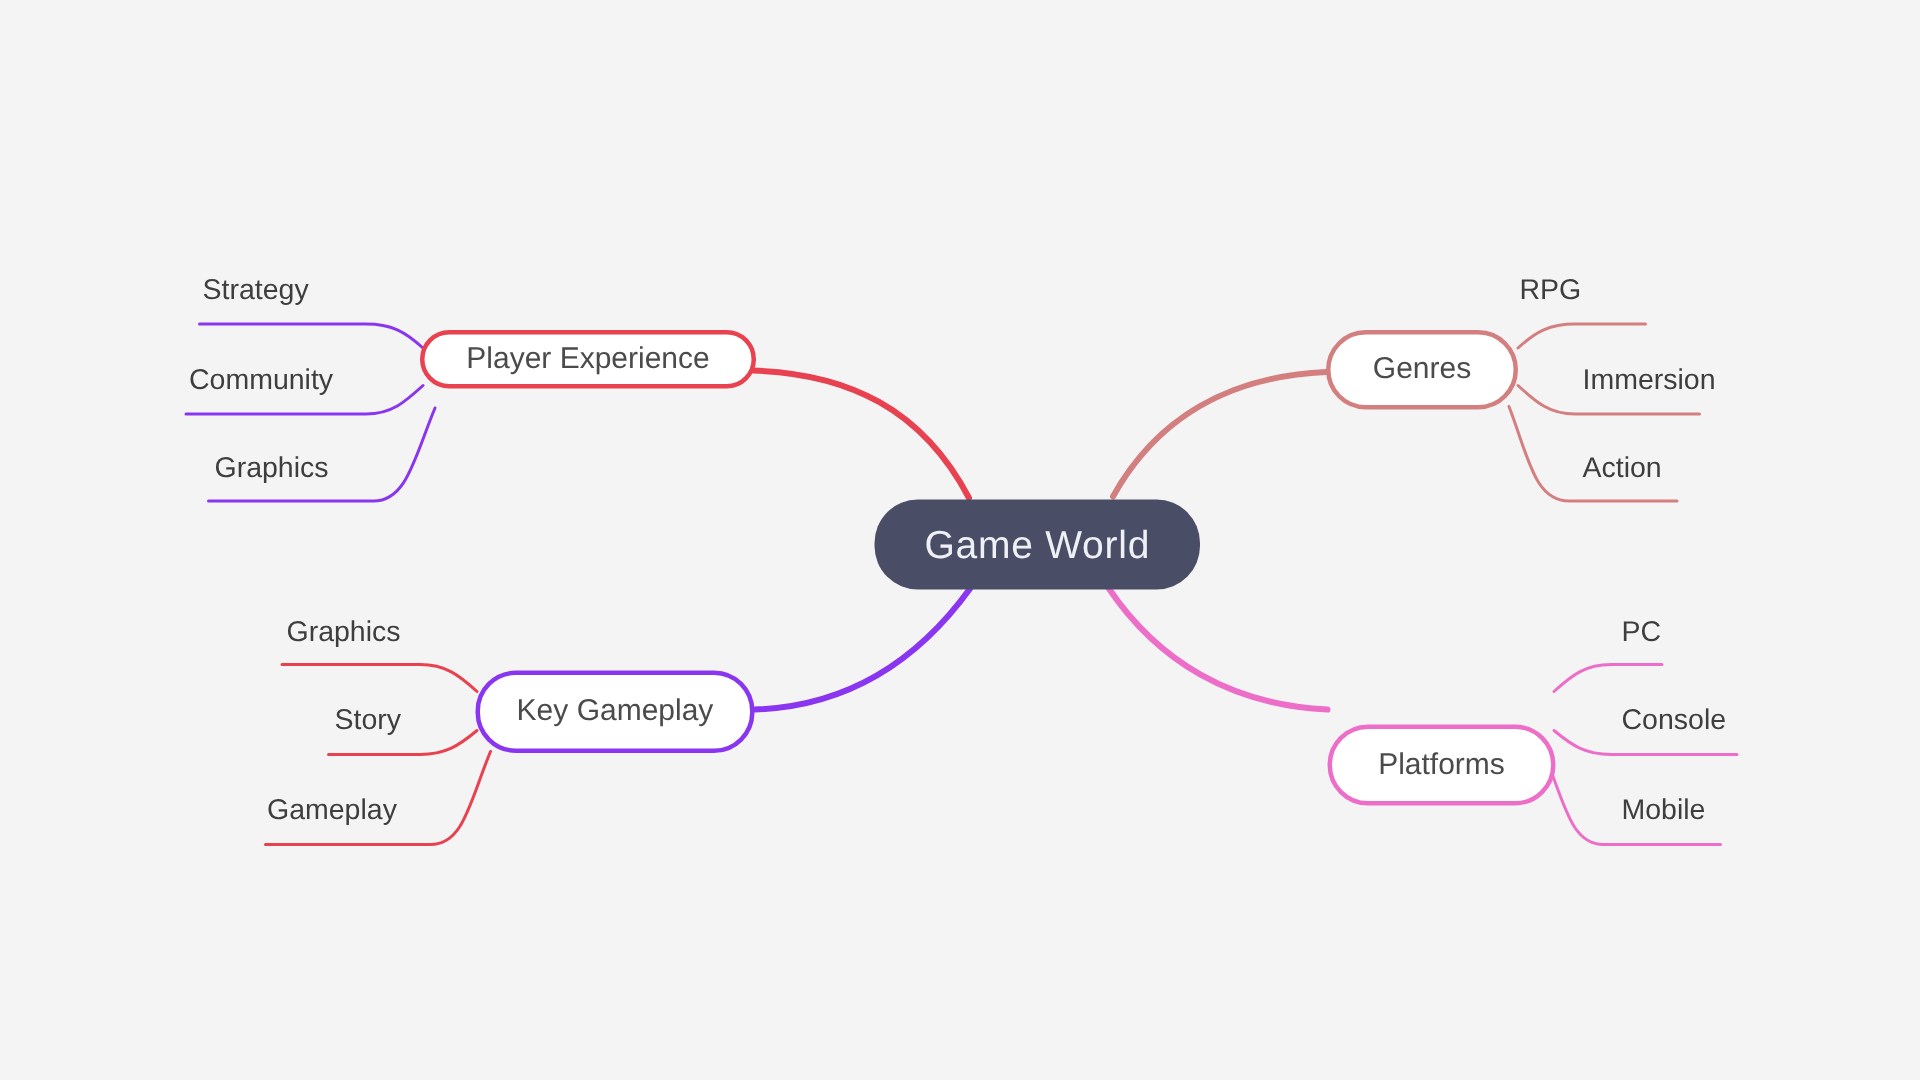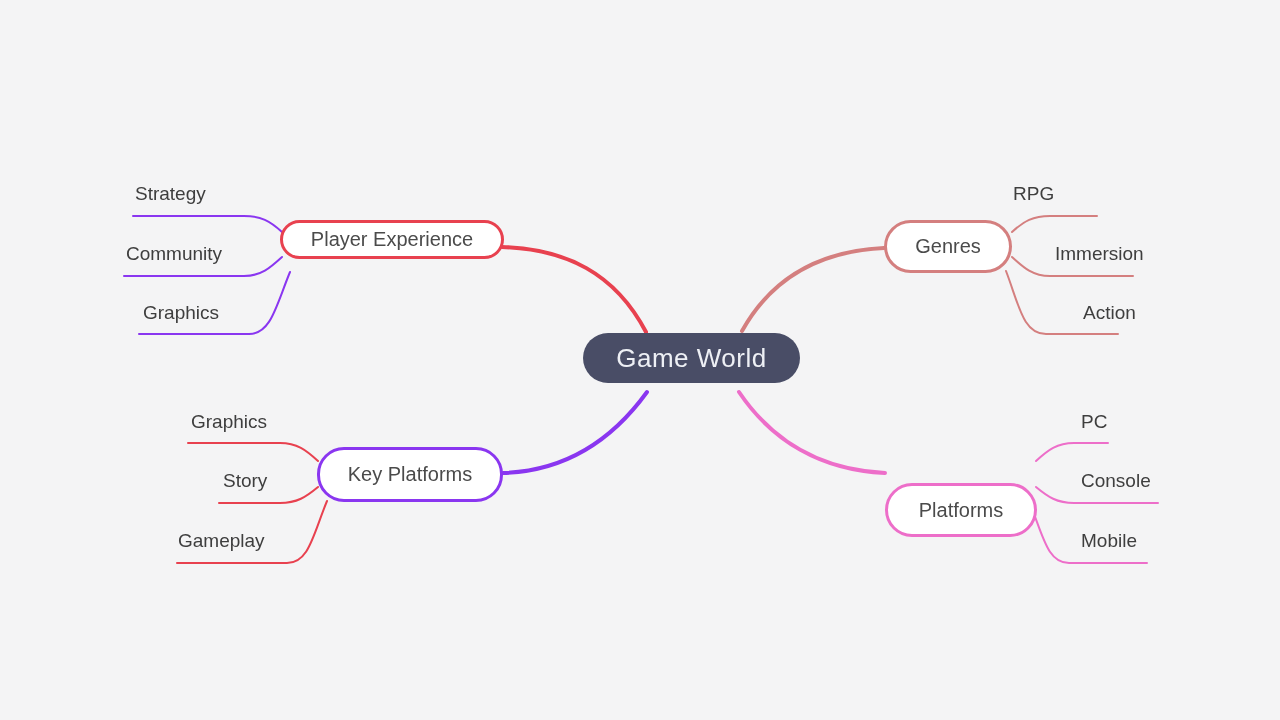--- a/index.html
+++ b/index.html
@@ -71,47 +71,47 @@
 
     <path class="sub" d="M 318 461 C 306 450 297 443 280 443 L 188 443" style="stroke: rgb(232, 65, 79);"></path>
     <path class="sub" d="M 318 487 C 306 497 297 503 280 503 L 219 503" style="stroke: rgb(232, 65, 79);"></path>
     <path class="sub" d="M 327 501 C 313 535 309 563 287 563 L 177 563" style="stroke: rgb(232, 65, 79);"></path>
 
     <path class="sub" d="M 1036 461 C 1048 450 1057 443 1074 443 L 1108 443" style="stroke: rgb(237, 110, 201);"></path>
     <path class="sub" d="M 1036 487 C 1048 497 1057 503 1074 503 L 1158 503" style="stroke: rgb(237, 110, 201);"></path>
     <path class="sub" d="M 1029 501 C 1043 535 1047 563 1069 563 L 1147 563" style="stroke: rgb(237, 110, 201);"></path>
   </svg>
 
-  <div class="node root" style="left: 583px; top: 333px; width: 217px; height: 50px; background: rgb(73, 77, 102);">
+  <div class="node root" style="left: 583px; top: 333px; width: 217px; height: 60px; background: rgb(73, 77, 102);">
     <span>Game World</span>
   </div>
 
   <div class="node branch" style="left: 280px; top: 220px; width: 224px; height: 39px; border-color: rgb(232, 65, 79);">
     <span>Player Experience</span>
   </div>
 
   <div class="node branch" style="left: 884px; top: 220px; width: 128px; height: 53px; border-color: rgb(212, 127, 127);">
     <span>Genres</span>
   </div>
 
   <div class="node branch" style="left: 317px; top: 447px; width: 186px; height: 55px; border-color: rgb(138, 54, 240);">
-    <span>Key Platforms</span>
+    <span>Key Gameplay</span>
   </div>
 
   <div class="node branch" style="left: 885px; top: 447px; width: 152px; height: 54px; border-color: rgb(237, 110, 201); margin-top: 36px;">
     <span>Platforms</span>
   </div>
 
   <div class="leaf" style="left:135px; top:182px;">Strategy</div>
   <div class="leaf" style="left:126px; top:242px;">Community</div>
   <div class="leaf" style="left:143px; top:301px;">Graphics</div>
 
   <div class="leaf" style="left:1013px; top:182px;text-align:right;">RPG</div>
   <div class="leaf" style="left:1055px; top:242px;">Immersion</div>
-  <div class="leaf" style="left:1055px; top:301px;margin-left:28px;">Action</div>
+  <div class="leaf" style="left:1055px; top:301px;">Action</div>
 
   <div class="leaf" style="left:191px; top:410px;">Graphics</div>
   <div class="leaf" style="left:223px; top:469px;">Story</div>
   <div class="leaf" style="left:178px; top:529px;">Gameplay</div>
 
   <div class="leaf" style="left:1081px; top:410px;">PC</div>
   <div class="leaf" style="left:1081px; top:469px;">Console</div>
   <div class="leaf" style="left:1081px; top:529px;">Mobile</div>
 
 </div>

